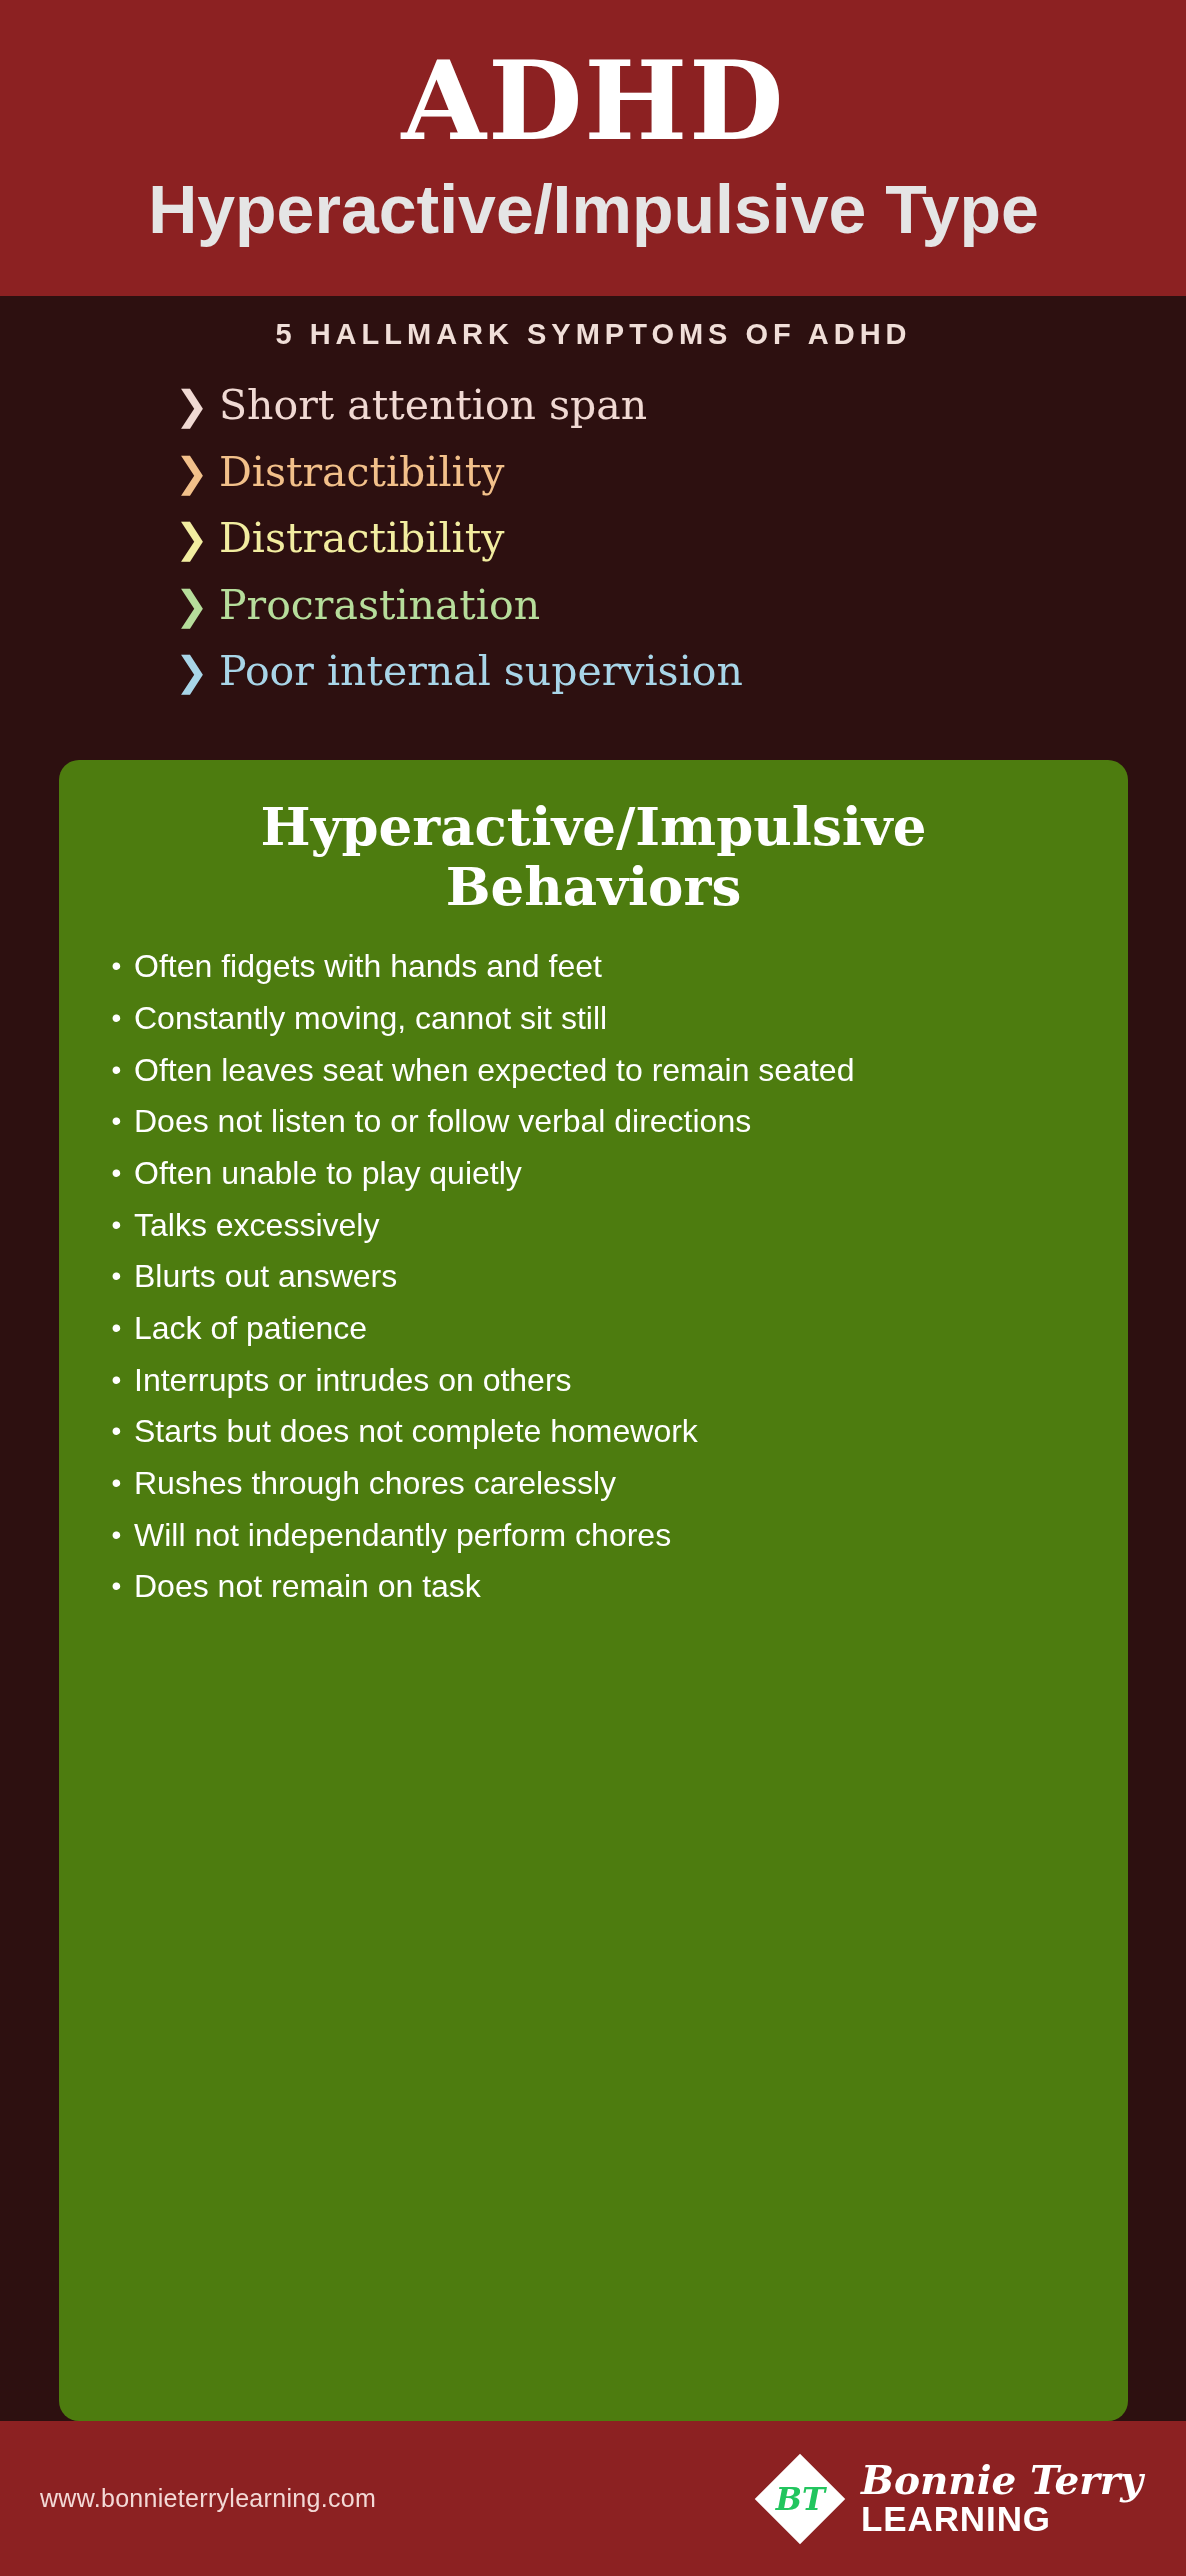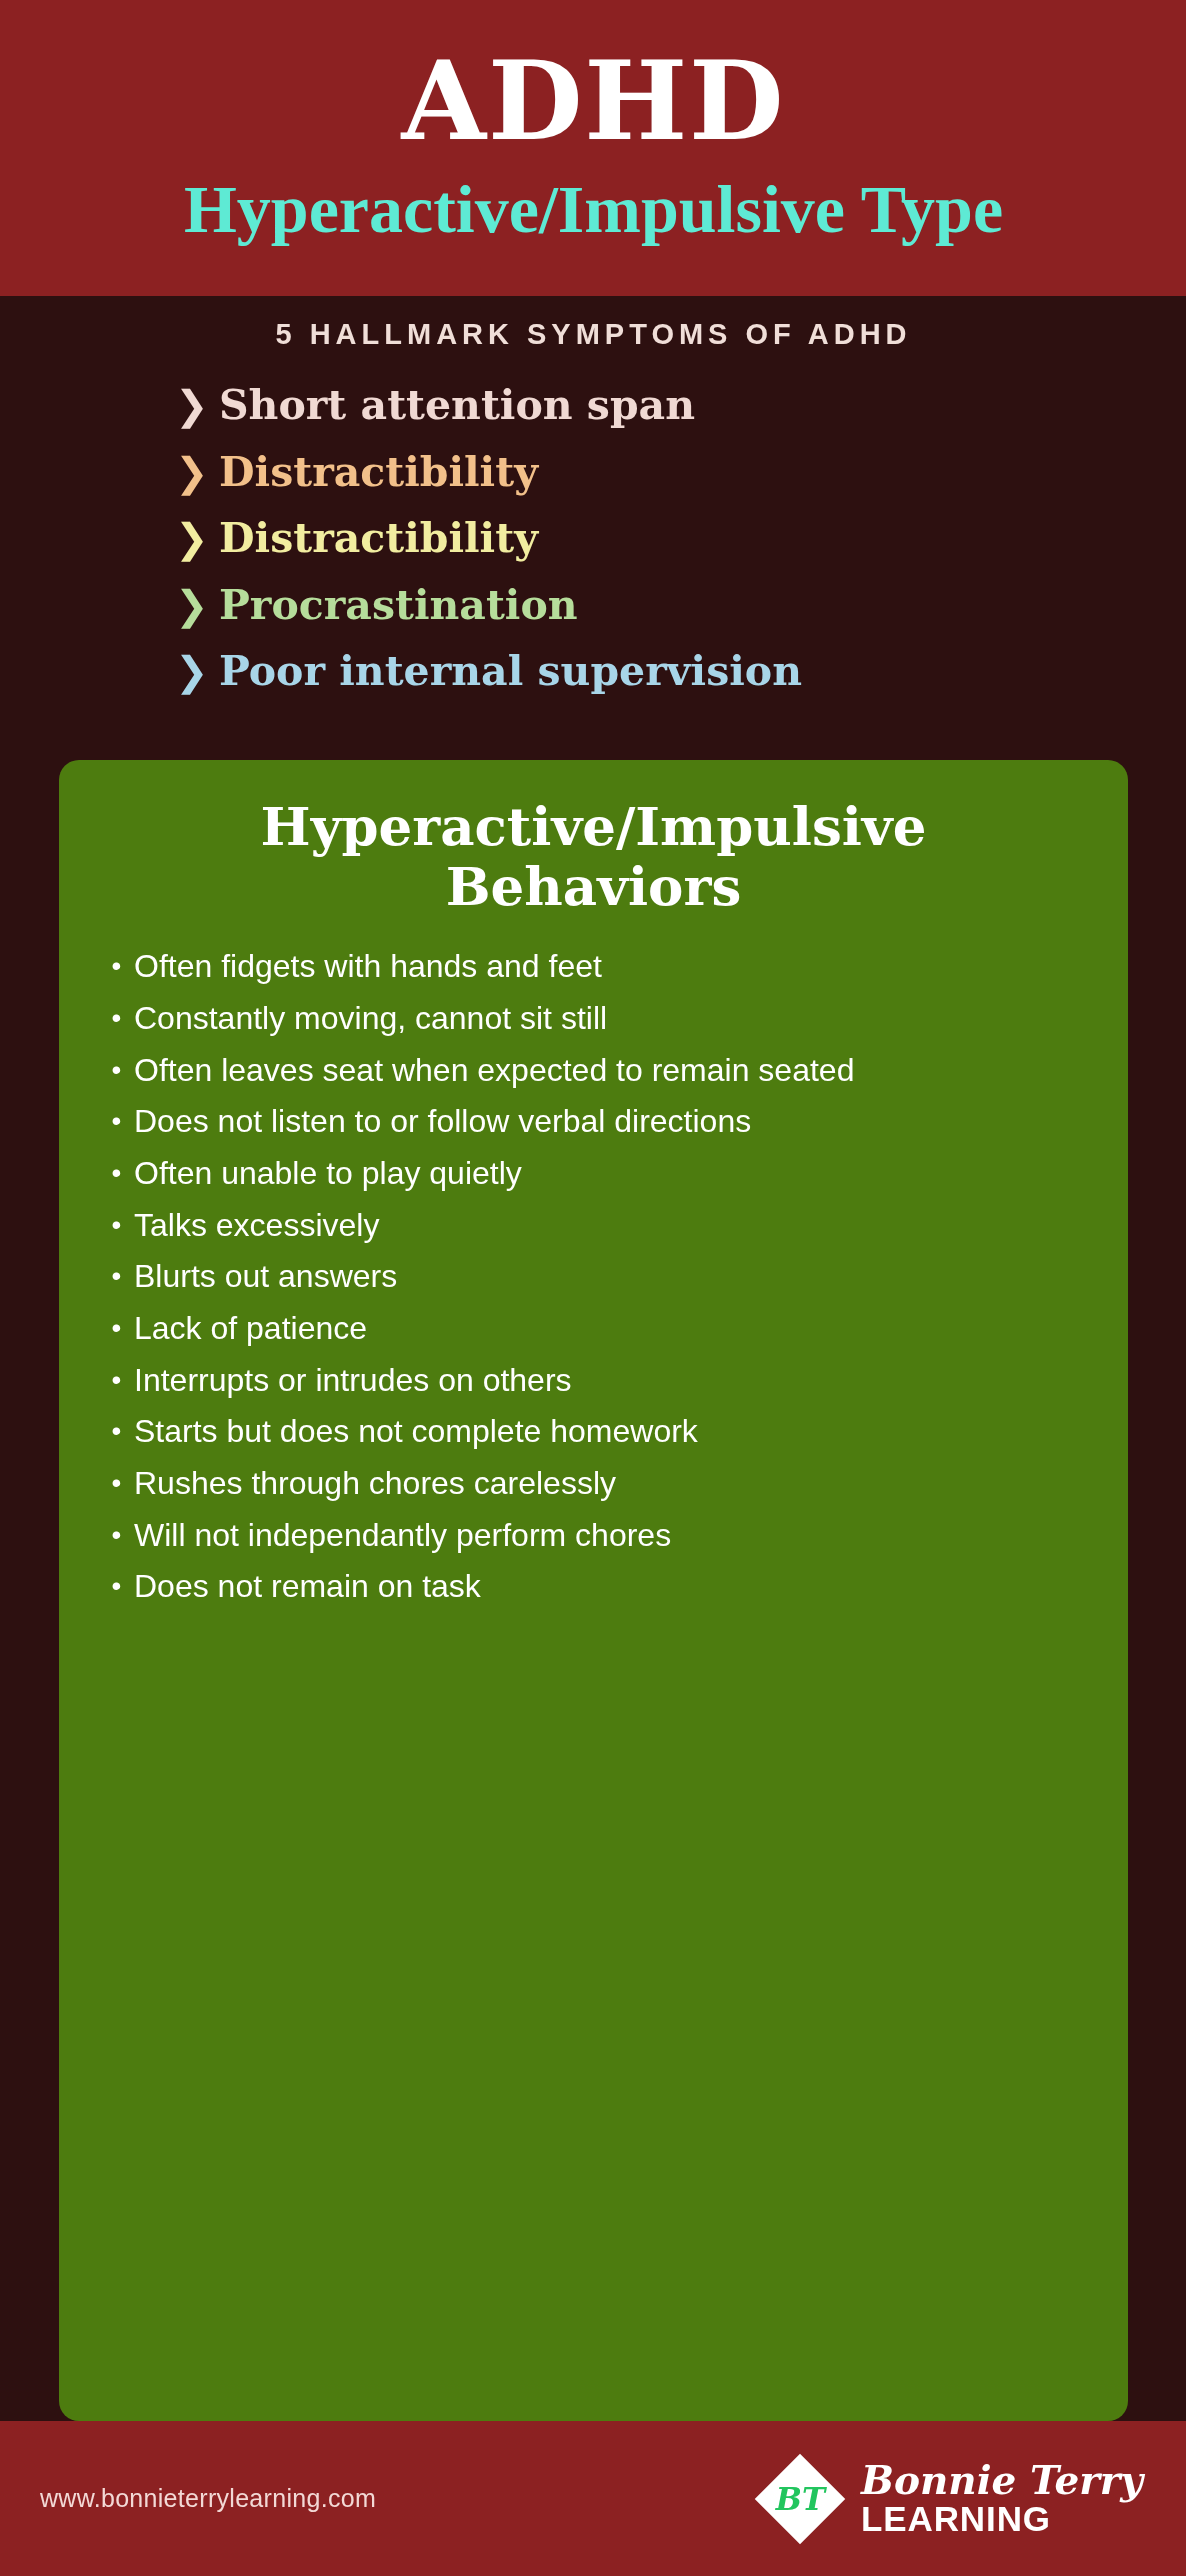--- a/index.html
+++ b/index.html
@@ -28,23 +28,23 @@
   }
   .header .title {
     font-family: "DejaVu Serif", serif;
     font-weight: bold;
     color: #ffffff;
     font-size: 109px;
     line-height: 1.05;
     letter-spacing: 1.8px;
   }
   .header .subtitle {
-    font-family: Liberation Serif, serif;
-    font-weight: bold;
-    color: #5eead4;
+    font-family: Liberation Sans, sans-serif;
+    font-weight: bold;
+    color: #e5e5e5;
     font-size: 68px;
     line-height: 1.13;
     margin-top: 13px;
     padding: 0 18.4px;
   }
 
   
   .symptoms {
     flex: 0 0 auto;
     padding: 22px 0 24px 0;
@@ -72,21 +72,20 @@
     font-size: 40px;
     line-height: 1;
     width: 44px;
     flex: 0 0 44px;
     font-weight: bold;
   }
   .symptom-text {
     font-family: "DejaVu Serif", serif;
     font-size: 41px;
     line-height: 1.15;
-    font-weight: bold;
   }
 
   
   .card-wrap {
     flex: 1 1 auto;
     padding: 22px 59px 0 59px;
   }
   .card {
     background: #4d7c0f;
     border-radius: 20px;

